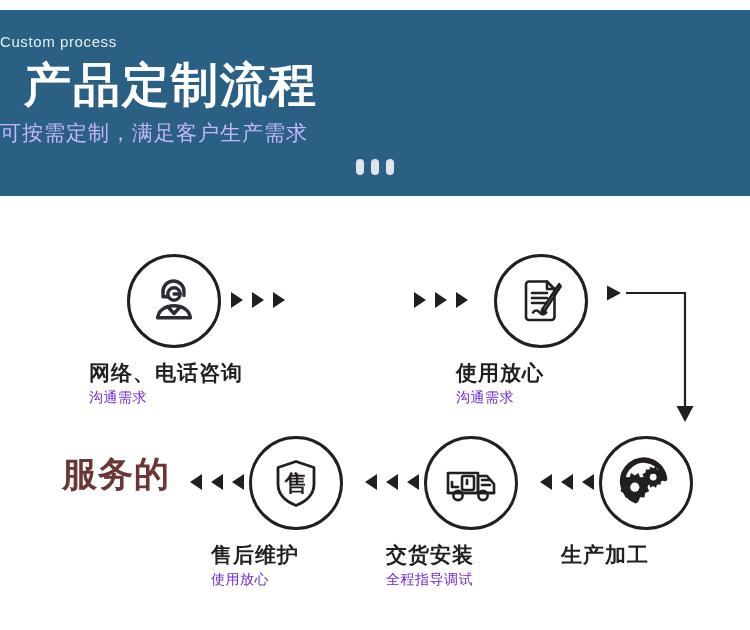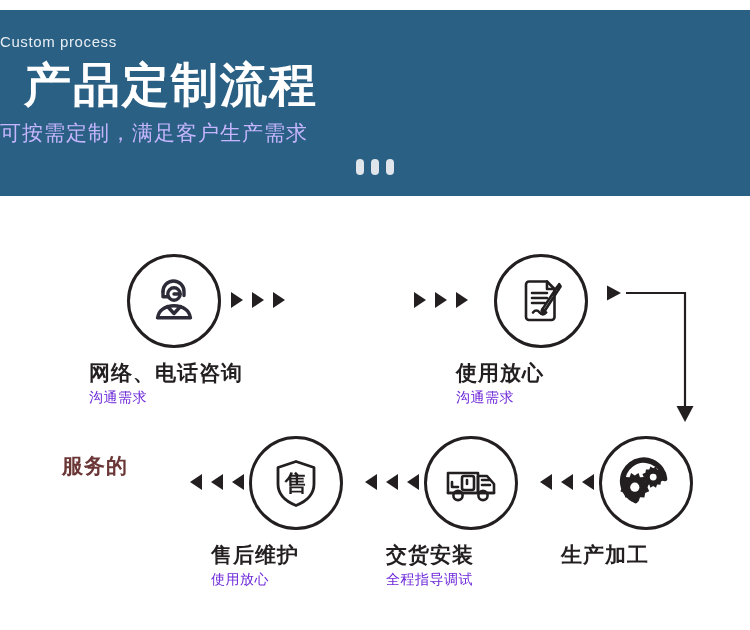--- a/index.html
+++ b/index.html
@@ -132,21 +132,21 @@
     border-right: 12px solid #231f20;
   }
 
   
   .elbow { position: absolute; }
 
   
   .service-start {
     position: absolute;
     text-align: left;
-    font-size: 21px;
+    font-size: 35px;
     font-weight: 700;
     color: #6b3636;
     line-height: 1.16;
     letter-spacing: 1px;
   }
 </style>
 </head>
 <body>
 
 <div class="header">

